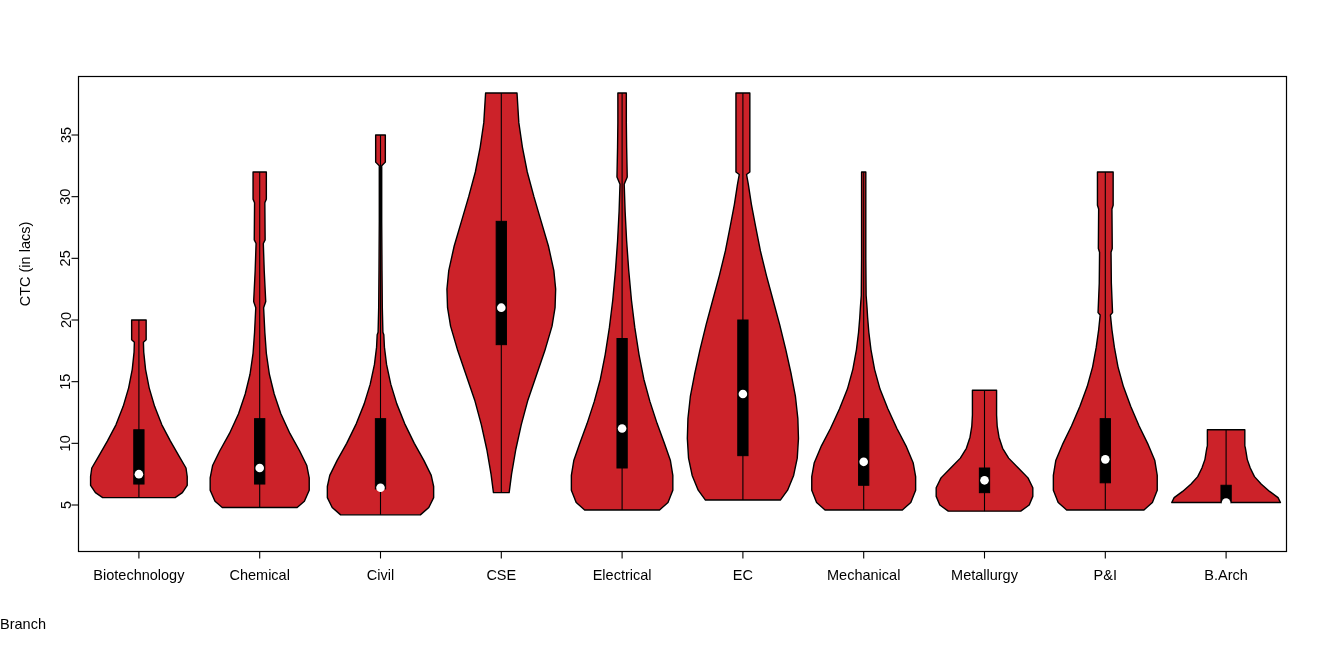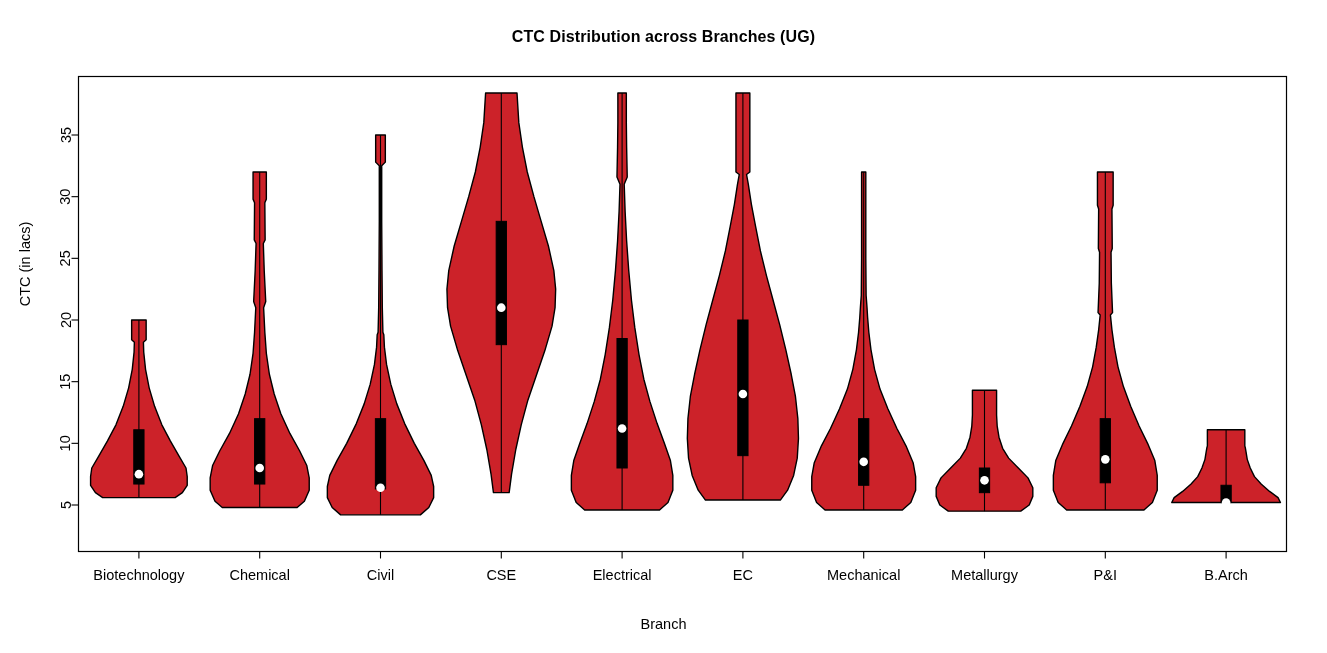--- a/index.html
+++ b/index.html
@@ -38,40 +38,39 @@
     font-size: 14.5px;
     transform: rotate(-90deg);
     transform-origin: center center;
     white-space: nowrap;
   }
   #x-axis-title {
     position: absolute;
     left: 0;
     top: 616px;
     width: 1327px;
-    text-align: center;
+    text-align: left;
     font-size: 14.5px;
   }
   svg#violin-canvas {
     position: absolute;
     left: 0;
     top: 0;
   }
   .tick-label {
     font-family: "Liberation Sans", sans-serif;
     font-size: 14.5px;
     fill: #000000;
   }
 </style>
 </head>
 <body>
 
 <div id="plot-root">
 
-  <div id="chart-title">CTC Distribution across Branches (UG)</div>
 
   <div id="y-axis-title">CTC (in lacs)</div>
 
   <div id="x-axis-title">Branch</div>
 
   <svg id="violin-canvas" width="1327" height="653">
     <g id="frame-group">
         <rect x="78.5" y="76.5" width="1208" height="475" fill="none" stroke="#000" stroke-width="1.2"></rect>
       </g>
     <g id="yaxis-group">

